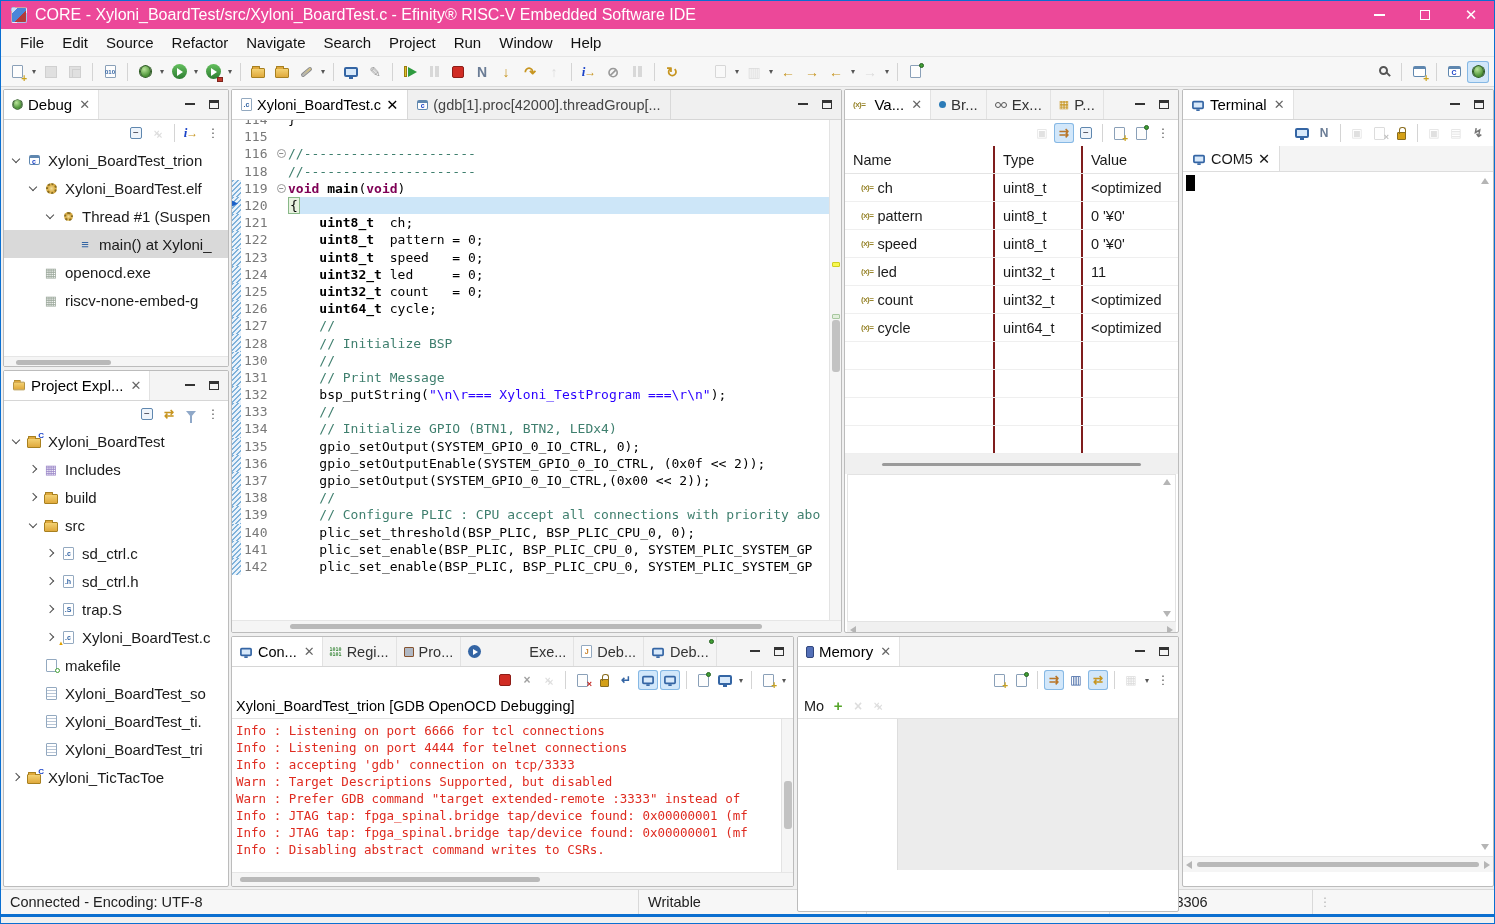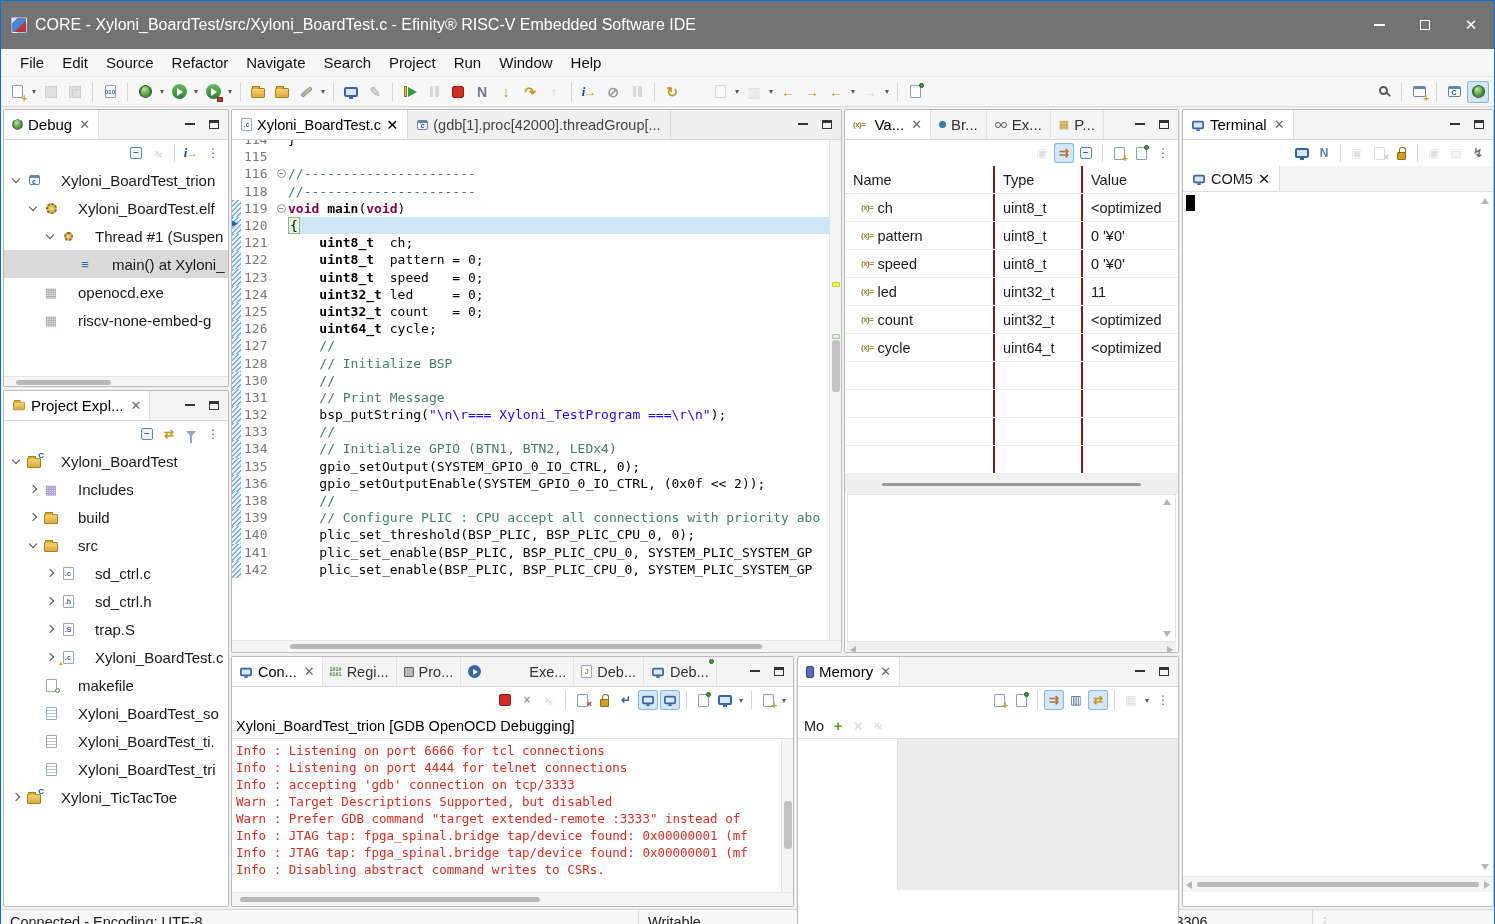--- a/index.html
+++ b/index.html
@@ -1,21 +1,21 @@
 <!DOCTYPE html>
 <html><head>
 <meta charset="utf-8">
 <style>
   * { margin:0; padding:0; box-sizing:border-box; }
   html,body { width:1495px; height:924px; overflow:hidden; }
   body { font-family:"Liberation Sans", sans-serif; background:#f0f0f0; color:#1a1a1a; }
   .app { position:relative; width:1495px; height:924px; border:1px solid #0a6fd1; background:#f0f0f0; }
 
   
-  .titlebar { height:48px; background:#737373; display:flex; align-items:center; color:#fff; }
+  .titlebar { height:28px; background:#ec4899; display:flex; align-items:center; color:#fff; }
   .appico { width:16px; height:16px; margin:0 8px 0 10px; border-radius:2px;
             background:linear-gradient(135deg,#cfe0f5 18%,#4a86d8 18% 60%,#b43a3a 60%); border:1px solid rgba(255,255,255,.5); }
   .titletext { font-size:16px; white-space:nowrap; overflow:hidden; flex:1; }
   .wbtn { width:46px; height:36px; display:flex; align-items:center; justify-content:center; color:#fff; font-size:15px; }
   .wbtn .minbar { width:11px; height:1.5px; background:#fff; display:block; }
   .wbtn .maxsq { width:10px; height:10px; border:1.5px solid #fff; display:block; }
 
   
   .menubar { height:28px; background:#f7f7f7; display:flex; align-items:center; padding-left:10px; border-bottom:1px solid #e6e6e6; }
   .menu-item { font-size:15px; padding:3px 9px; color:#111; }
@@ -91,21 +91,21 @@
   .vtools .ti { width:20px; height:20px; font-size:12px; }
 
   .tree { font-size:15px; }
   .trow { height:28px; display:flex; align-items:center; white-space:nowrap; overflow:hidden; }
   .trow.sel { background:#d9d9d9; }
   .chevbox { width:16px; display:flex; justify-content:center; flex:none; }
   .chev { width:6px; height:6px; border-right:1.6px solid #4d4d4d; border-bottom:1.6px solid #4d4d4d; display:block; }
   .chev.open { transform:rotate(45deg); margin-top:-3px; }
   .chev.closed { transform:rotate(-45deg); }
   .tico { width:20px; display:flex; justify-content:center; flex:none; position:relative; font-size:13px; }
-  .tlabel { margin-left:17px; }
+  .tlabel { margin-left:4px; }
   .cbadge { position:absolute; right:0; top:-4px; color:#1b43c8; font-size:8px; font-weight:bold; }
   .file-ic { width:11px; height:13px; background:#fff; border:1px solid #93a9c0; border-radius:1px; font-size:7px; color:#3465a4; display:flex; align-items:center; justify-content:center; font-weight:bold; }
   .file-ic.lines { background:repeating-linear-gradient(#fff 0 2px,#b9c6d6 2px 3px); }
   .warnb { position:absolute; left:0; bottom:-2px; color:#e0a000; font-size:6px; }
   .mkdot { position:absolute; right:1px; bottom:-1px; width:5px; height:5px; border:1.5px solid #3f9e34; border-radius:50%; background:#fff; }
 
   
   .etabs { height:30px; background:#f0f0f0; border-bottom:1px solid #d6d6d6; display:flex; }
   .etab { display:flex; align-items:center; gap:5px; padding:0 9px; font-size:14.5px; color:#444; border-right:1px solid #d9d9d9; white-space:nowrap; overflow:hidden; }
   .etab.active { background:#fff; color:#000; }
@@ -679,20 +679,26 @@
               <span class="codecol"><span class="seg-p">    gpio_setOutput(SYSTEM_GPIO_0_IO_CTRL, 0);</span></span>
             </div>
             <div class="cline">
               <span class="rngcol rng"></span>
               <span class="numcol">136</span>
               <span class="foldcol"></span>
               <span class="codecol"><span class="seg-p">    gpio_setOutputEnable(SYSTEM_GPIO_0_IO_CTRL, (0x0f &lt;&lt; 2));</span></span>
             </div>
             <div class="cline">
               <span class="rngcol rng"></span>
+              <span class="numcol">137</span>
+              <span class="foldcol"></span>
+              <span class="codecol"><span class="seg-p">    gpio_setOutput(SYSTEM_GPIO_0_IO_CTRL,(0x00 &lt;&lt; 2));</span></span>
+            </div>
+            <div class="cline">
+              <span class="rngcol rng"></span>
               <span class="numcol">138</span>
               <span class="foldcol"></span>
               <span class="codecol"><span class="seg-cmt">    //</span></span>
             </div>
             <div class="cline">
               <span class="rngcol rng"></span>
               <span class="numcol">139</span>
               <span class="foldcol"></span>
               <span class="codecol"><span class="seg-cmt">    // Configure PLIC : CPU accept all connections with priority abo</span></span>
             </div>

